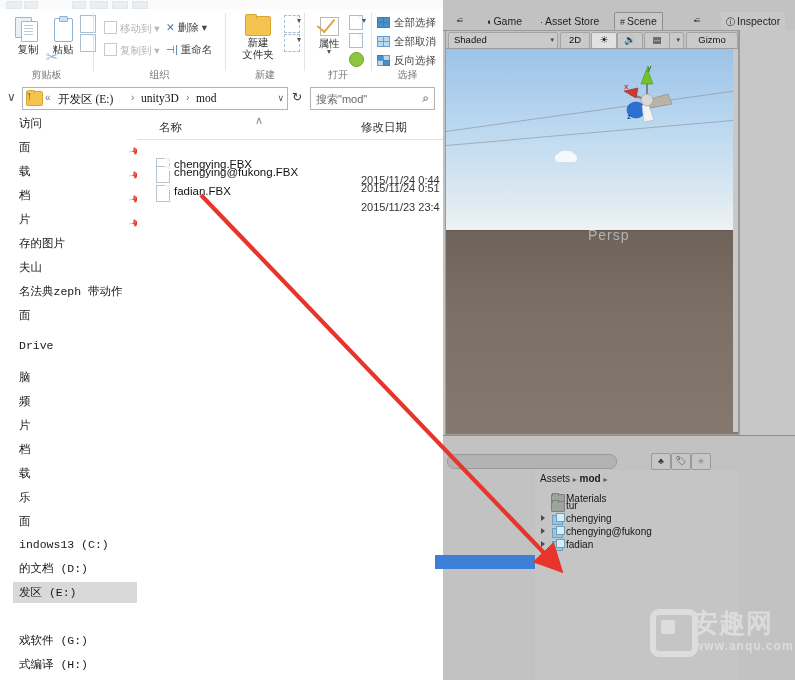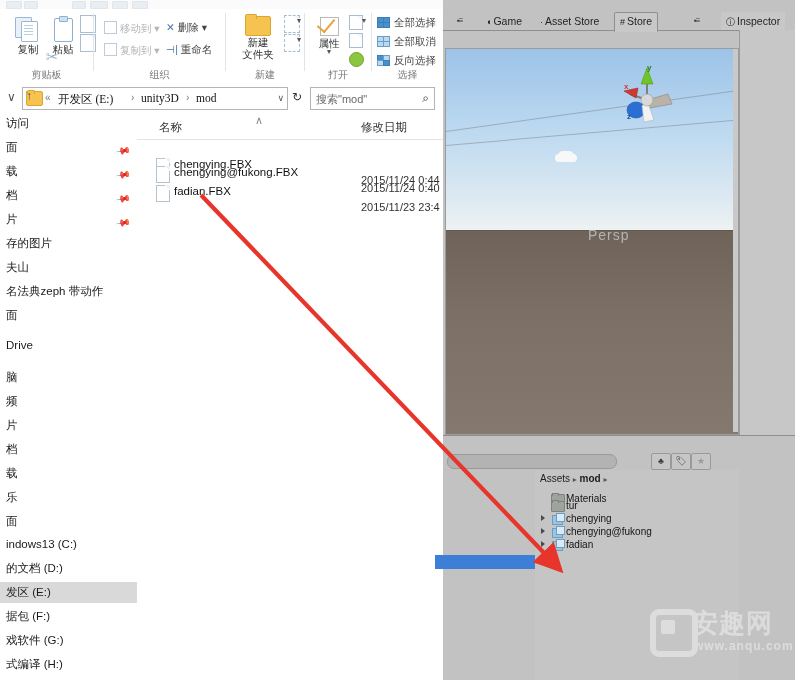--- a/index.html
+++ b/index.html
@@ -62,21 +62,21 @@
   .crumb-folder:before{content:"";position:absolute;left:0;top:-2px;width:6px;height:3px;background:#f6c250;border:1px solid #d9a72f;border-bottom:none;border-radius:2px 2px 0 0;}
   .crumb{position:absolute;top:4px;font-size:11.5px;color:#111;white-space:nowrap;font-family:Liberation Serif, serif;}
   .crumb-sep{position:absolute;top:4px;font-size:10px;color:#6d7a86;}
   .crumb-drop{position:absolute;right:3px;top:5px;font-size:9px;color:#555;}
   .refreshbtn{position:absolute;left:288px;top:4px;width:18px;height:21px;text-align:center;font-size:12px;color:#333;line-height:21px;}
   .searchbox{position:absolute;left:310px;top:4px;width:123px;height:21px;border:1px solid #b4b4b4;background:#fff;}
   .searchbox .ph{position:absolute;left:5px;top:4px;font-size:11px;color:#6a6a6a;}
   .searchbox .mag{position:absolute;right:5px;top:3px;font-size:12px;color:#444;}
 
   
-  .navpane{position:absolute;left:0;top:113px;width:137px;height:567px;background:#fff;border-right:1px solid #6d28d9;}
+  .navpane{position:absolute;left:13px;top:113px;width:137px;height:567px;background:#fff;border-right:1px solid #6d28d9;font-family:Liberation Mono, monospace;}
   .nav-item{position:absolute;left:0;width:137px;height:21px;font-size:11.5px;color:#1a1a1a;line-height:21px;white-space:nowrap;}
   .nav-item .tx{position:absolute;left:6px;top:0;}
   .nav-item .pin{position:absolute;right:8px;top:4px;font-size:10px;color:#a9a9a9;transform:rotate(35deg);}
   .nav-item.sel{background:#d9d9d9;}
 
   
   .filepane{position:absolute;left:137px;top:113px;width:306px;height:567px;background:#fff;}
   .colhead{position:absolute;left:0;top:0;width:306px;height:26px;border-bottom:1px solid #e3e3e3;}
   .colhead .c{position:absolute;top:7px;font-size:11.5px;color:#333;}
   .colhead .sortcaret{position:absolute;left:118px;top:1px;font-size:11px;color:#8a8a8a;}
@@ -368,23 +368,20 @@
         </div>
         <div class="nav-item" style="top: 421px;">
           <span class="tx">indows13 (C:)</span>
         </div>
         <div class="nav-item sel" style="top: 469px;">
           <span class="tx">发区 (E:)</span>
         </div>
         <div class="nav-item" style="top: 445px;">
           <span class="tx">的文档 (D:)</span>
         </div>
-        <div class="nav-item" style="top: 493px;">
-          <span class="tx">据包 (F:)</span>
-        </div>
         <div class="nav-item" style="top: 517px;">
           <span class="tx">戏软件 (G:)</span>
         </div>
         <div class="nav-item" style="top: 541px;">
           <span class="tx">式编译 (H:)</span>
         </div>
         <div class="nav-item" style="top: 565px;">
           <span class="tx">乐及其图片 (I:)</span>
         </div>
       </div>
@@ -396,51 +393,62 @@
         <div class="c" style="left:224px;">修改日期</div>
       </div>
     <div class="frow" style="top: 43px;">
           <div class="fico"></div>
           <div class="fname">chengying.FBX</div>
           <div class="fdate">2015/11/24 0:44</div>
         </div>
         <div class="frow" style="top: 51px;">
           <div class="fico"></div>
           <div class="fname">chengying@fukong.FBX</div>
-          <div class="fdate">2015/11/24 0:40</div>
+          <div class="fdate">2015/11/24 0:51</div>
         </div>
         <div class="frow" style="top: 70px;">
           <div class="fico"></div>
           <div class="fname">fadian.FBX</div>
           <div class="fdate">2015/11/23 23:4</div>
         </div>
       </div>
   </div>
 
   <div class="unity">
 
     <div class="u-tabbar">
       <div class="u-panemenu" style="left:14px;top:4px;">▪≡</div>
       <div class="u-tab" style="left:38px;">
         <span class="tico">◖</span><span>Game</span>
       </div>
       <div class="u-tab" style="left:92px;">
         <span class="tico">·</span><span>Asset Store</span>
       </div>
       <div class="u-tab active" style="left:171px;">
-        <span class="tico">#</span><span>Store</span>
+        <span class="tico">#</span><span>Scene</span>
       </div>
       <div class="u-panemenu" style="left:251px;top:4px;">▪≡</div>
       <div class="u-tab" style="left:278px;background:#c8c8c8;">
         <span class="tico">ⓘ</span><span>Inspector</span>
       </div>
     </div>
 
     <div class="insp-body"></div>
 
+    <div class="scene-toolbar">
+      <div class="st-seg drop" style="left:2px;width:108px;text-align:left;">
+        <span class="st-lbl">Shaded</span>
+      </div>
+      <div class="st-seg" style="left:114px;width:28px;">2D</div>
+      <div class="st-seg" style="left:145px;width:24px;background:#e2e2e2;"><span>☀</span></div>
+      <div class="st-seg" style="left:171px;width:24px;"><span>🔊</span></div>
+      <div class="st-seg" style="left:198px;width:24px;"><span>▤</span></div>
+      <div class="st-seg drop" style="left:223px;width:13px;"></div>
+      <div class="st-seg" style="left:240px;width:50px;">Gizmo</div>
+    </div>
 
     <div class="sceneview">
       <div class="sky"></div>
       <div class="ground"></div>
       <div class="horizonline"></div>
       <div class="scene-grid">
         <span style="left:0;top:82px;width:310px;transform:rotate(-8deg);"></span>
         <span style="left:0;top:96px;width:310px;transform:rotate(-5deg);"></span>
       </div>
       <div class="cloud"></div>

